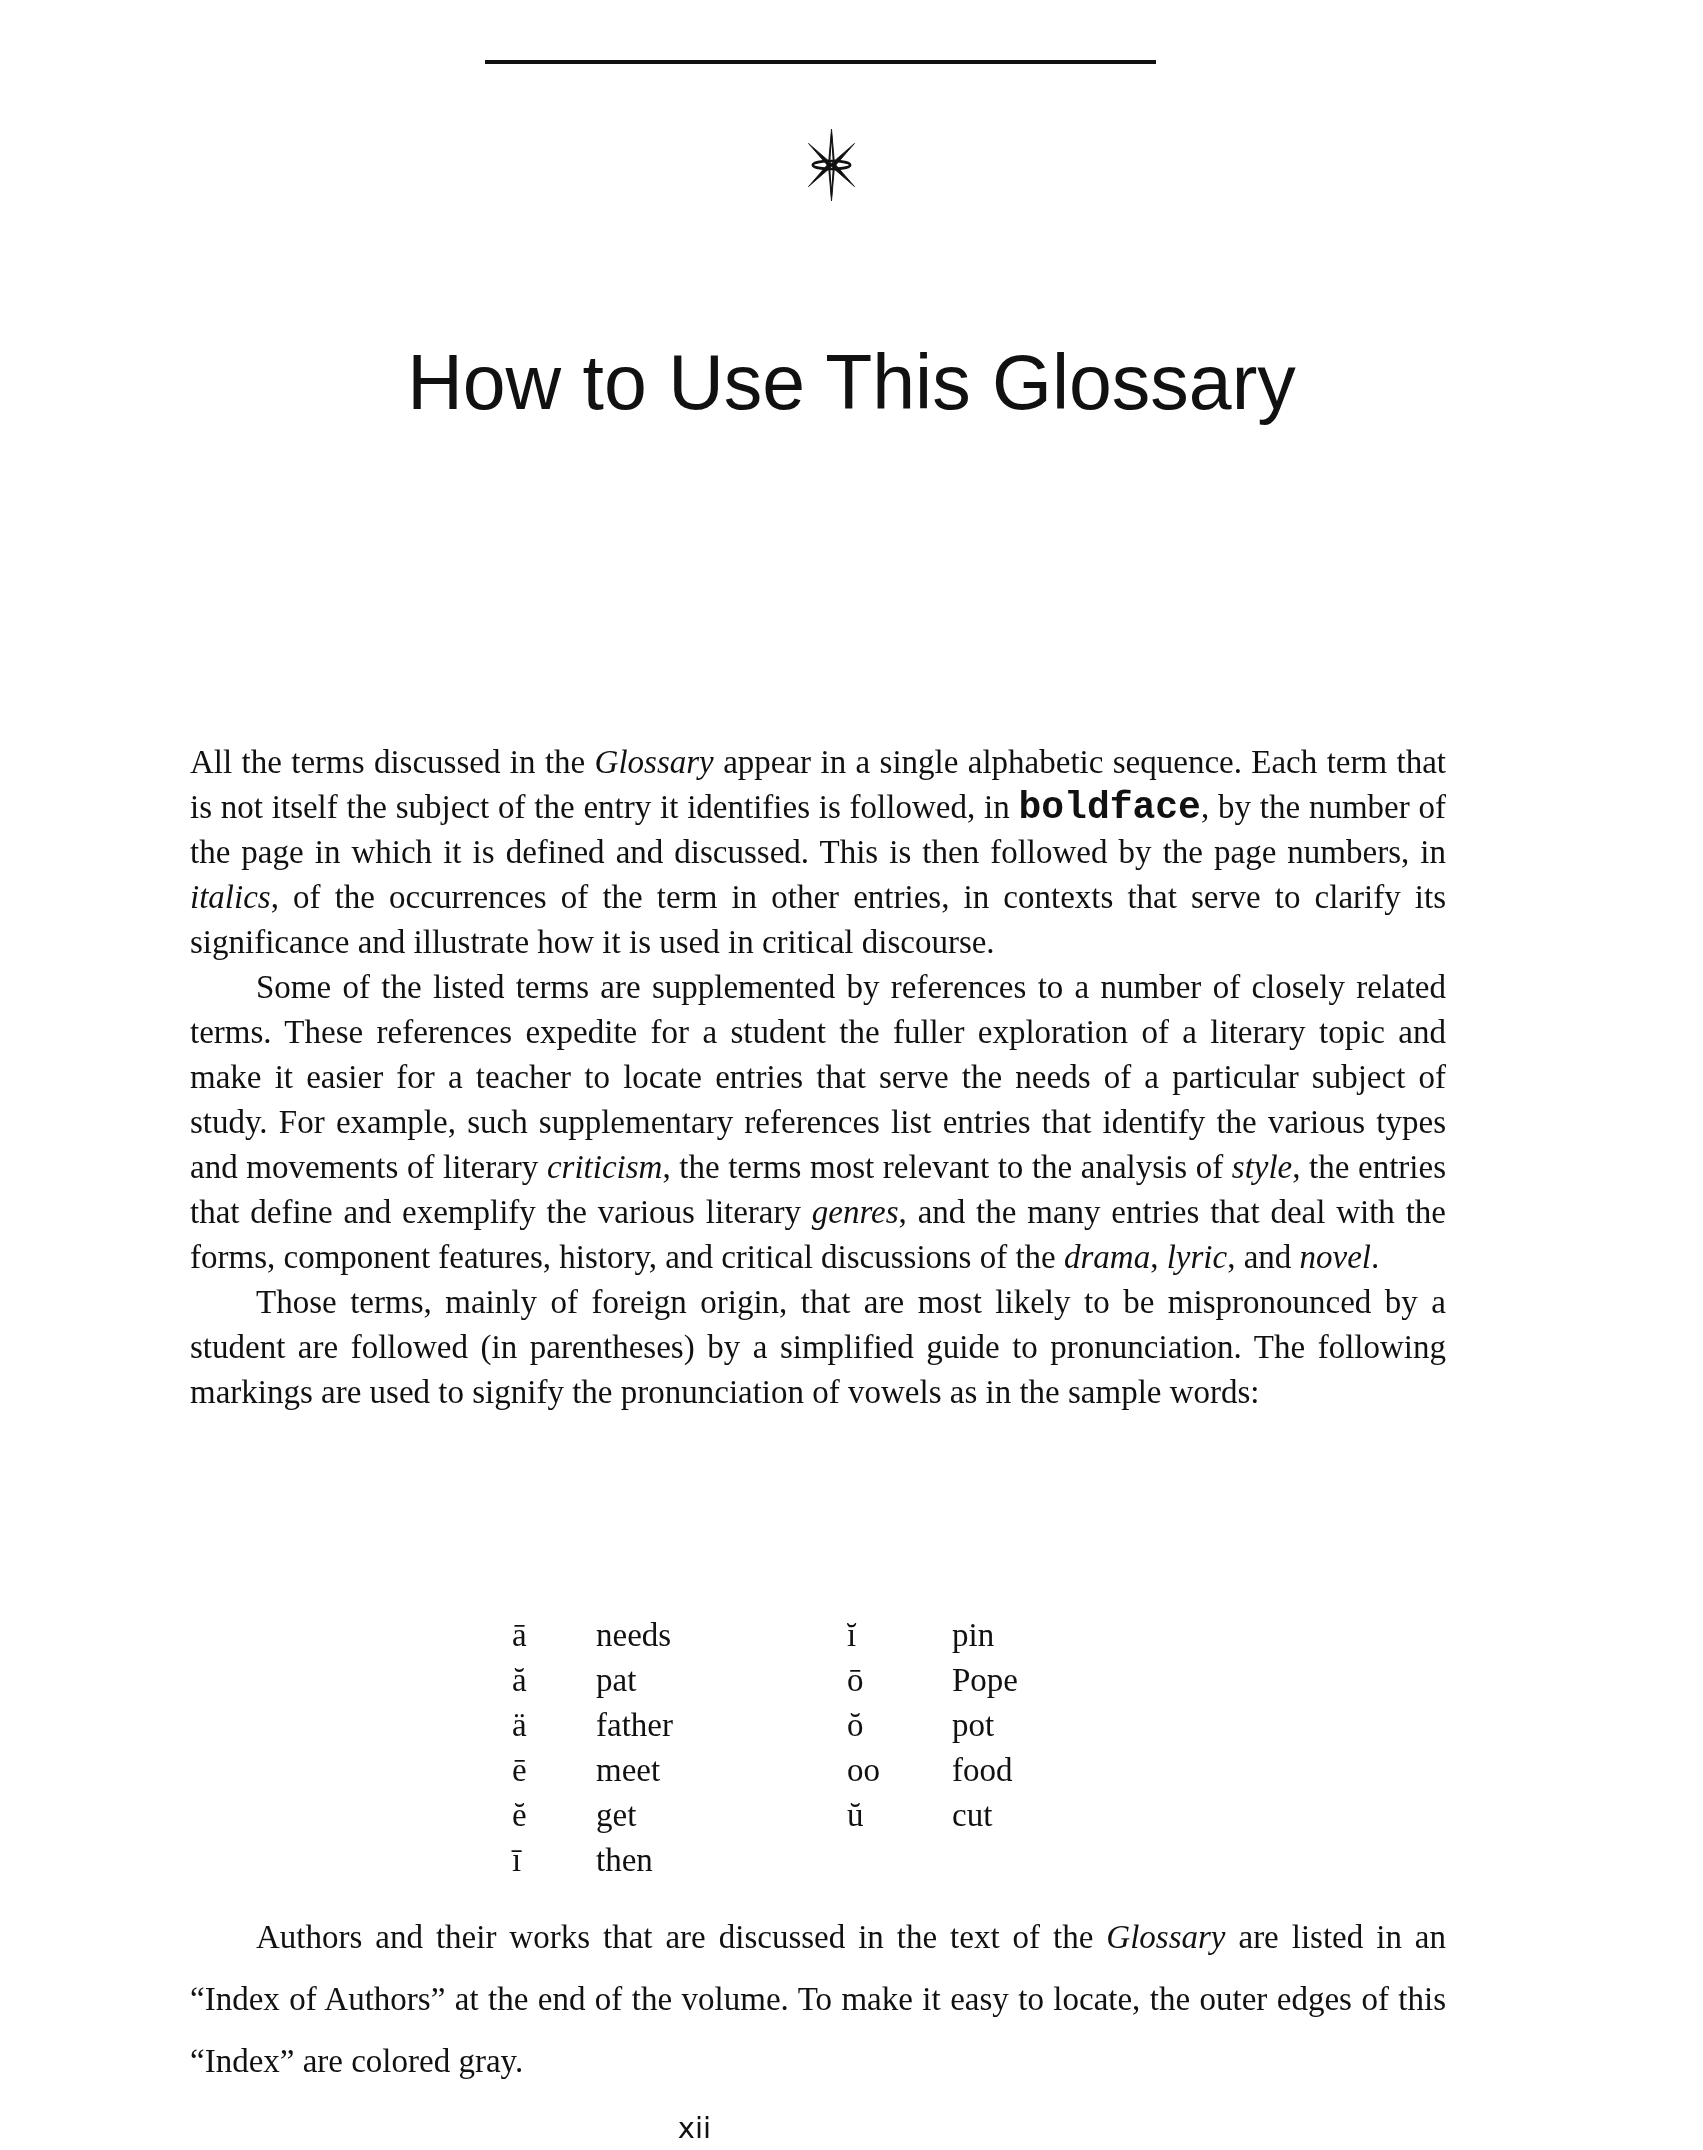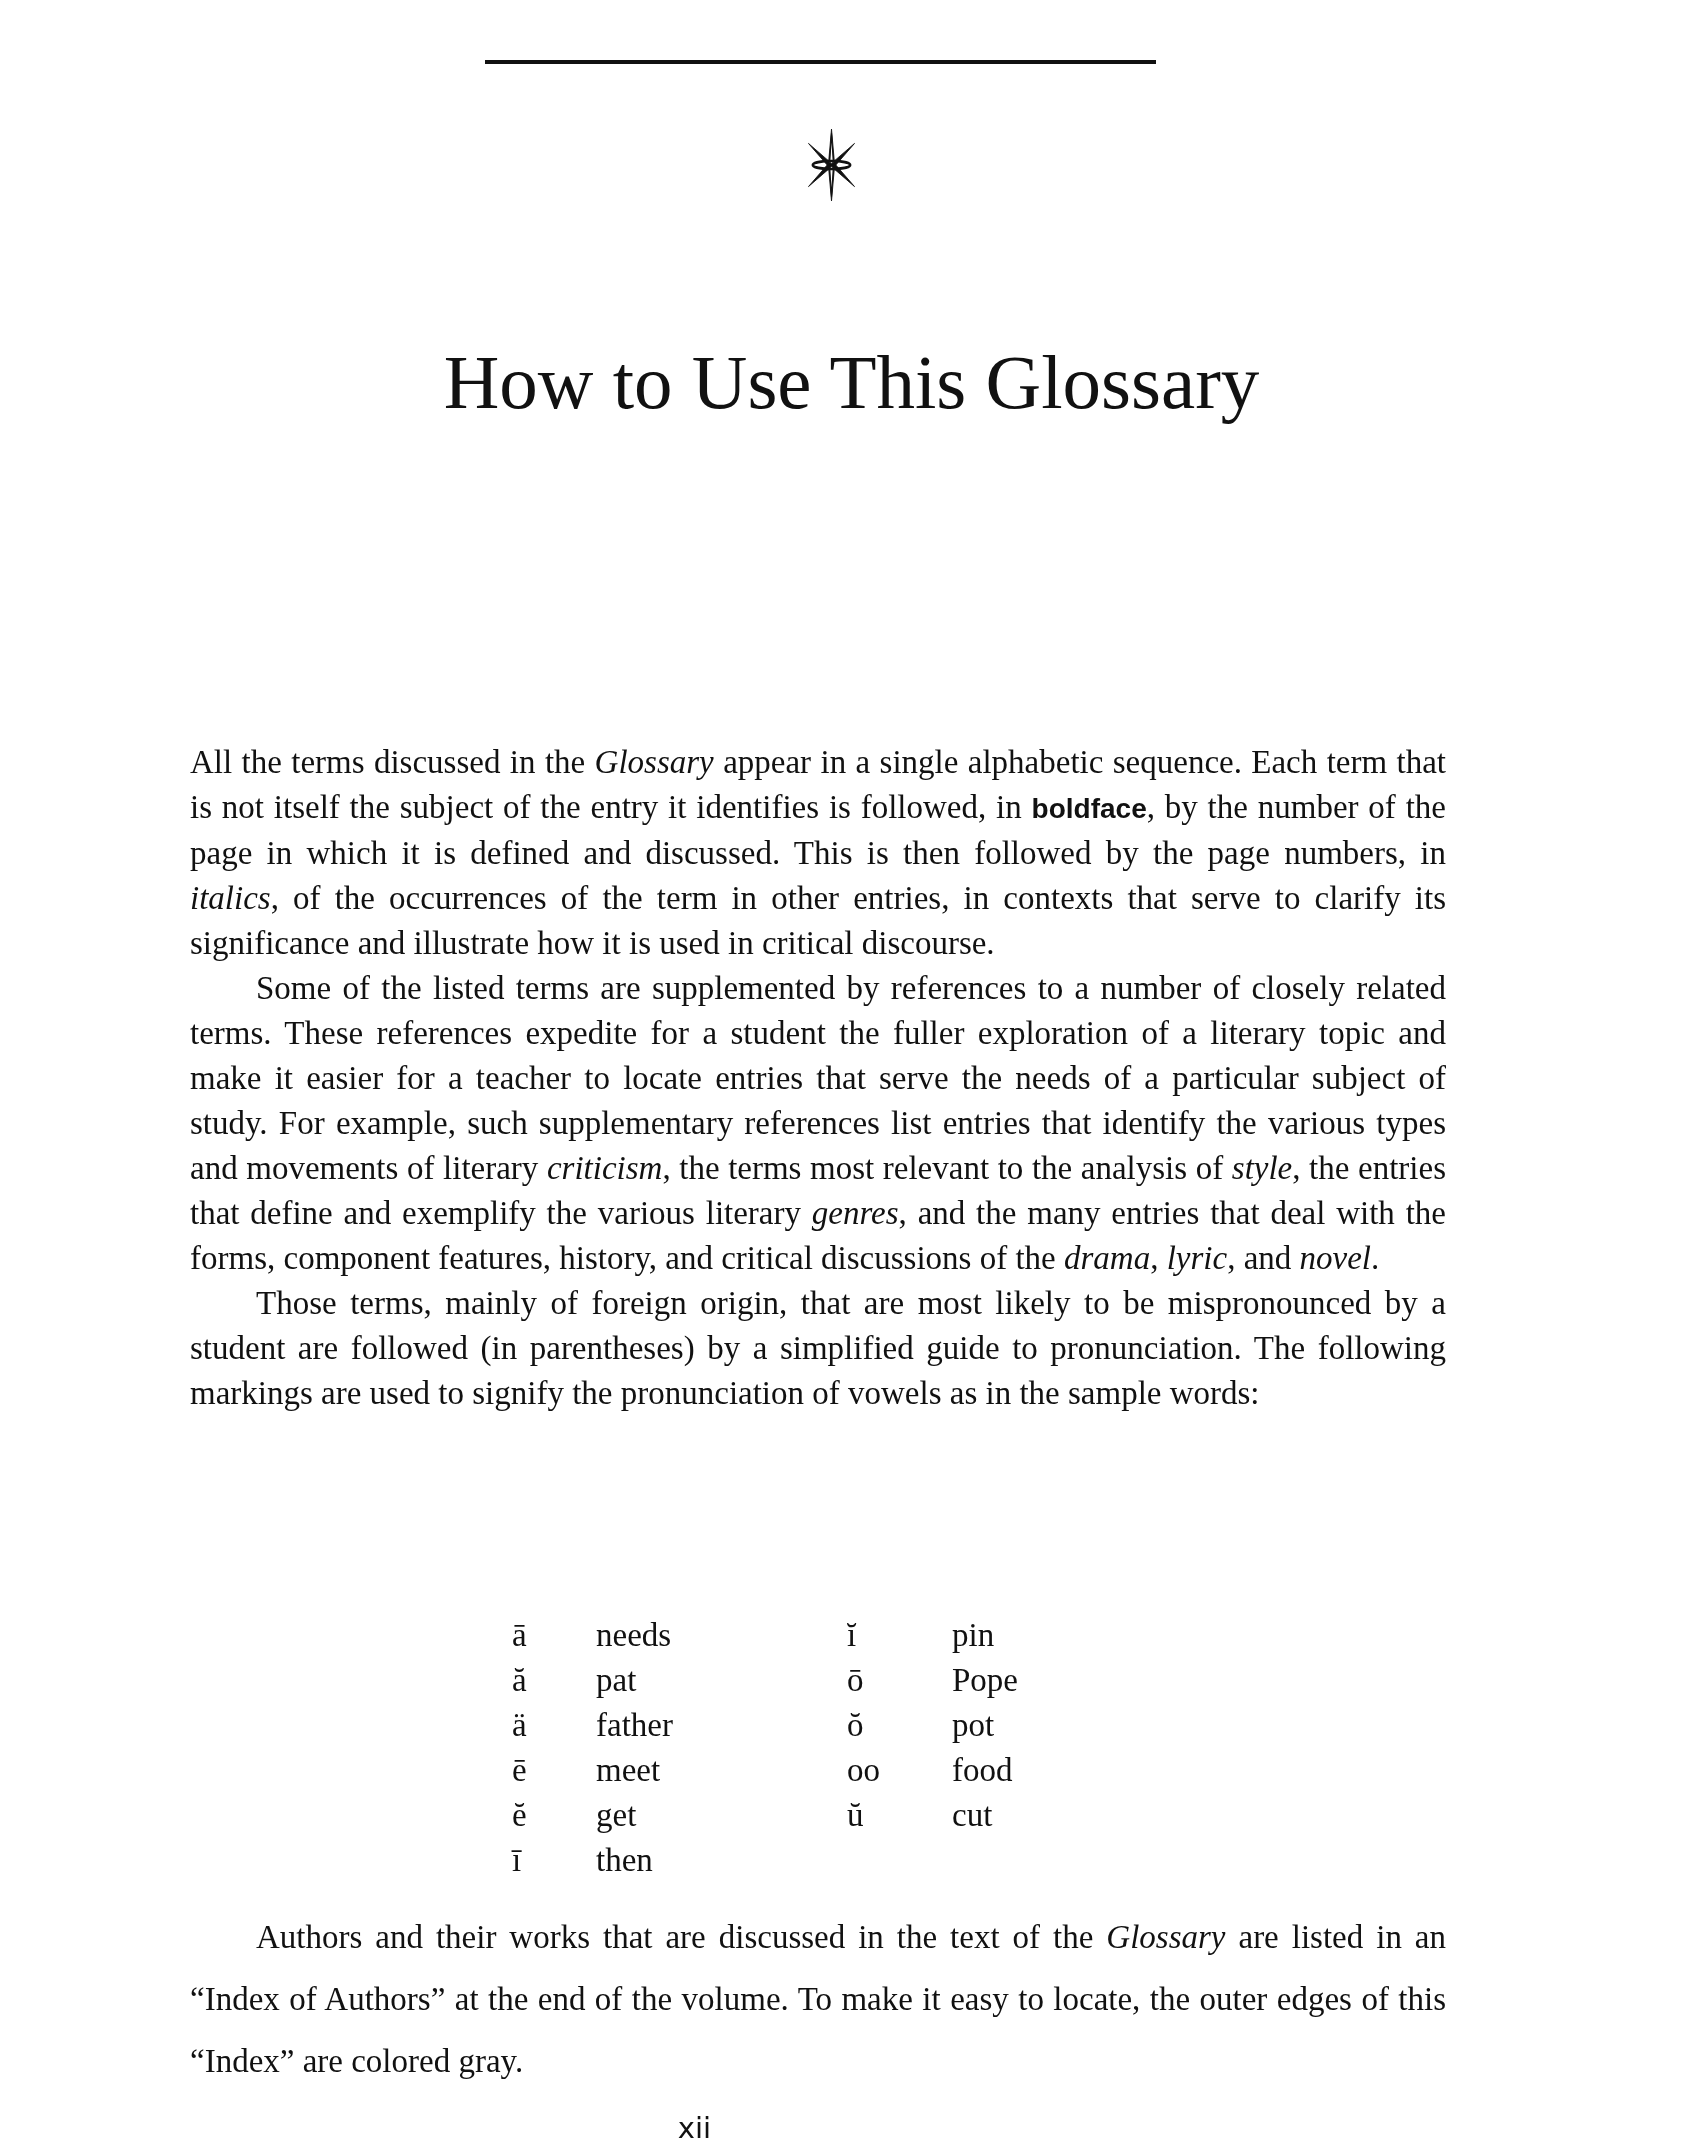--- a/index.html
+++ b/index.html
@@ -1,32 +1,32 @@
 <!DOCTYPE html>
 <html style="font-size:11.5px"><head>
 <meta charset="utf-8">
 <style>
   html, body { margin: 0; padding: 0; background: #ffffff; }
   body { width: 1703px; height: 2151px; position: relative; overflow: hidden; color: #111; }
   .rule { position: absolute; left: 485px; top: 60px; width: 671px; height: 4.3px; background: #111; }
   .star { position: absolute; left: 797px; top: 129px; width: 69px; height: 72px; }
   .title {
     position: absolute; left: 0; width: 1703px; top: 336px; text-align: center;
-    font-family: Liberation Serif, serif; font-size: 77px; letter-spacing: 0px;
+    font-family: Liberation Sans, sans-serif; font-size: 77px; letter-spacing: 0px;
     font-weight: normal; color: #111; margin: 0; line-height: 1.2;
   }
   .body {
     position: absolute; left: 190px; width: 1256px; top: 740px;
     font-family: "Liberation Serif", serif; font-size: 33px; line-height: 45px;
     text-align: justify; color: #111;
   }
   .body p { margin: 0; }
   .body p.indent { text-indent: 66px; }
   .body i { font-style: italic; }
-  .body b { font-family: Liberation Sans, sans-serif; font-weight: bold; font-size: 28px; }
+  .body b { font-family: Liberation Mono, monospace; font-weight: bold; font-size: 38px; }
   .pron {
     position: absolute; left: 0; top: 1613px; width: 1703px;
     font-family: "Liberation Serif", serif; font-size: 33px; line-height: 45px; color: #111;
   }
   .pron-row { position: relative; height: 45px; }
   .pron-cell { position: absolute; top: 0; }
   .c-v1 { left: 512px; }
   .c-w1 { left: 596px; }
   .c-v2 { left: 847px; }
   .c-w2 { left: 952px; }

